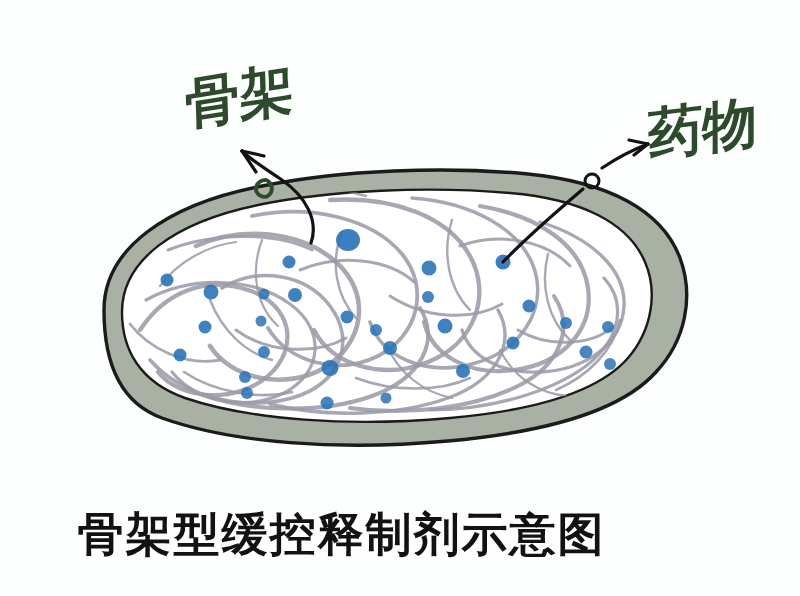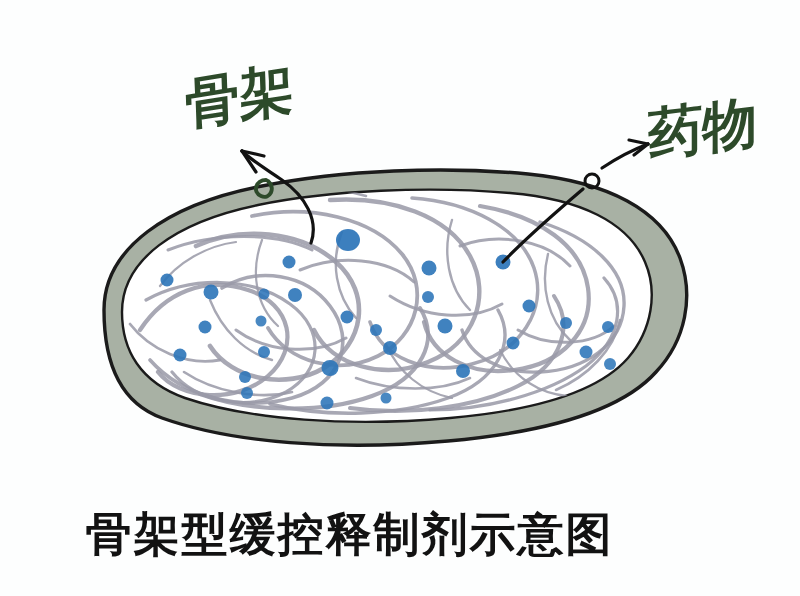--- a/index.html
+++ b/index.html
@@ -23,21 +23,21 @@
   #figure-svg {
     position: absolute;
     top: 0;
     left: 0;
     width: 800px;
     height: 596px;
     display: block;
   }
   .caption-layer {
     position: absolute;
-    left: 8px;
+    left: 0;
     bottom: 38px;
     width: 683px;
     text-align: center;
     pointer-events: none;
   }
   .caption-text {
     display: inline-block;
     font-family: "DejaVu Sans", "Liberation Sans", sans-serif;
     font-size: 46px;
     font-weight: 700;

